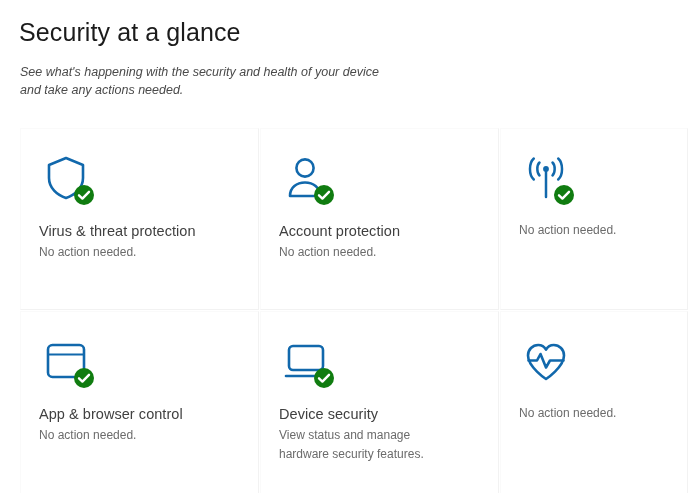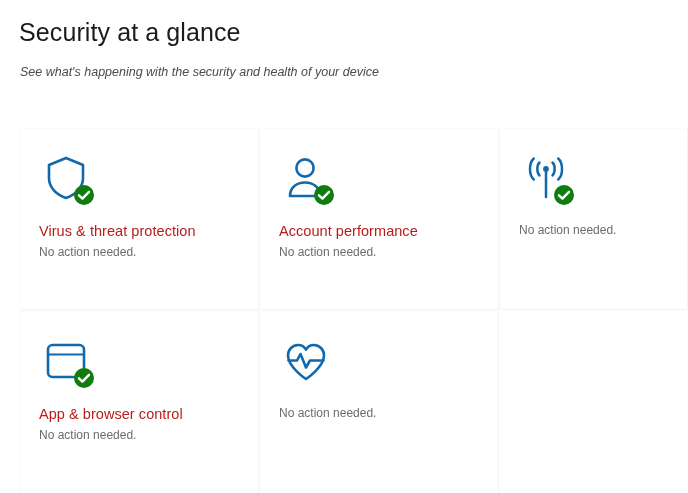--- a/index.html
+++ b/index.html
@@ -72,21 +72,21 @@
   .tile-icon-wrap svg {
     display: block;
   }
   .badge {
     position: absolute;
     right: -2px;
     bottom: -1px;
   }
   .tile-title {
     font-size: 14.5px;
-    color: #b91c1c;
+    color: #404040;
     line-height: 20px;
     font-weight: 400;
     margin: 0;
     letter-spacing: 0.05px;
   }
   .tile-status {
     font-size: 12px;
     color: #6b6b6b;
     line-height: 19px;
     margin: 2px 0 0 0;
@@ -99,20 +99,21 @@
   
   .tile.col-3 { padding-left: 18px; }
 </style>
 </head>
 <body>
 
 <div class="header">
   <h1 class="page-title">Security at a glance</h1>
   <p class="page-subtitle">
     <span class="sub-line">See what's happening with the security and health of your device</span>
+    <span class="sub-line">and take any actions needed.</span>
   </p>
 </div>
 
 <div class="tile-grid">
 
   <div class="tile col-1">
     <div class="tile-icon-wrap">
       <svg width="54" height="54" viewBox="0 0 54 54" aria-hidden="true">
         <path d="M27 7 L44 14 L44 27 C44 37 36 44 27 47 C18 44 10 37 10 27 L10 14 Z" fill="none" stroke="#1168ac" stroke-width="2.6" stroke-linejoin="round" stroke-linecap="round"></path>
       </svg>
@@ -135,21 +136,21 @@
         <circle cx="26" cy="17" r="8.6" fill="none" stroke="#1168ac" stroke-width="2.6"></circle>
         <path d="M11 45 C11 36.5 17.7 31.5 26 31.5 C34.3 31.5 41 36.5 41 45 Z" fill="none" stroke="#1168ac" stroke-width="2.6" stroke-linejoin="round"></path>
       </svg>
       <span class="badge">
         <svg width="22" height="22" viewBox="0 0 22 22" aria-hidden="true">
           <circle cx="11" cy="11" r="10" fill="#107c10"></circle>
           <path d="M6 11.3 L9.4 14.6 L16 7.8" fill="none" stroke="#ffffff" stroke-width="2.4" stroke-linecap="round" stroke-linejoin="round"></path>
         </svg>
       </span>
     </div>
-    <p class="tile-title">Account performance</p>
+    <p class="tile-title">Account protection</p>
     <p class="tile-status">
       <span class="status-line">No action needed.</span>
     </p>
   </div>
 
   <div class="tile col-3">
     <div class="tile-icon-wrap">
       <svg width="54" height="54" viewBox="0 0 54 54" aria-hidden="true">
         <g fill="none" stroke="#1168ac" stroke-width="2.5" stroke-linecap="round">
           <circle cx="27" cy="18" r="2.9" fill="#1168ac" stroke="none"></circle>
@@ -184,20 +185,39 @@
           <path d="M6 11.3 L9.4 14.6 L16 7.8" fill="none" stroke="#ffffff" stroke-width="2.4" stroke-linecap="round" stroke-linejoin="round"></path>
         </svg>
       </span>
     </div>
     <p class="tile-title">App &amp; browser control</p>
     <p class="tile-status">
       <span class="status-line">No action needed.</span>
     </p>
   </div>
 
+  <div class="tile col-2">
+    <div class="tile-icon-wrap">
+      <svg width="54" height="54" viewBox="0 0 54 54" aria-hidden="true">
+        <rect x="10" y="12" width="34" height="24" rx="4" ry="4" fill="none" stroke="#1168ac" stroke-width="2.6"></rect>
+        <path d="M7 42 L47 42" fill="none" stroke="#1168ac" stroke-width="2.6" stroke-linecap="round"></path>
+      </svg>
+      <span class="badge">
+        <svg width="22" height="22" viewBox="0 0 22 22" aria-hidden="true">
+          <circle cx="11" cy="11" r="10" fill="#107c10"></circle>
+          <path d="M6 11.3 L9.4 14.6 L16 7.8" fill="none" stroke="#ffffff" stroke-width="2.4" stroke-linecap="round" stroke-linejoin="round"></path>
+        </svg>
+      </span>
+    </div>
+    <p class="tile-title">Device security</p>
+    <p class="tile-status">
+      <span class="status-line">View status and manage</span>
+      <span class="status-line">hardware security features.</span>
+    </p>
+  </div>
 
   <div class="tile col-3">
     <div class="tile-icon-wrap">
       <svg width="54" height="54" viewBox="0 0 54 54" aria-hidden="true">
         <path d="M27 45 C27 45 9 33 9 21.5 C9 15.5 13.6 11 19.2 11 C23 11 25.6 13.1 27 15.6 C28.4 13.1 31 11 34.8 11 C40.4 11 45 15.5 45 21.5 C45 33 27 45 27 45 Z" fill="none" stroke="#1168ac" stroke-width="2.6" stroke-linejoin="round"></path>
         <path d="M9.5 26.5 L18 26.5 L21.5 20 L27 33.5 L31 26.5 L44.5 26.5" fill="none" stroke="#1168ac" stroke-width="2.6" stroke-linecap="round" stroke-linejoin="round"></path>
       </svg>
     </div>
     <p class="tile-status">
       <span class="status-line">No action needed.</span>

